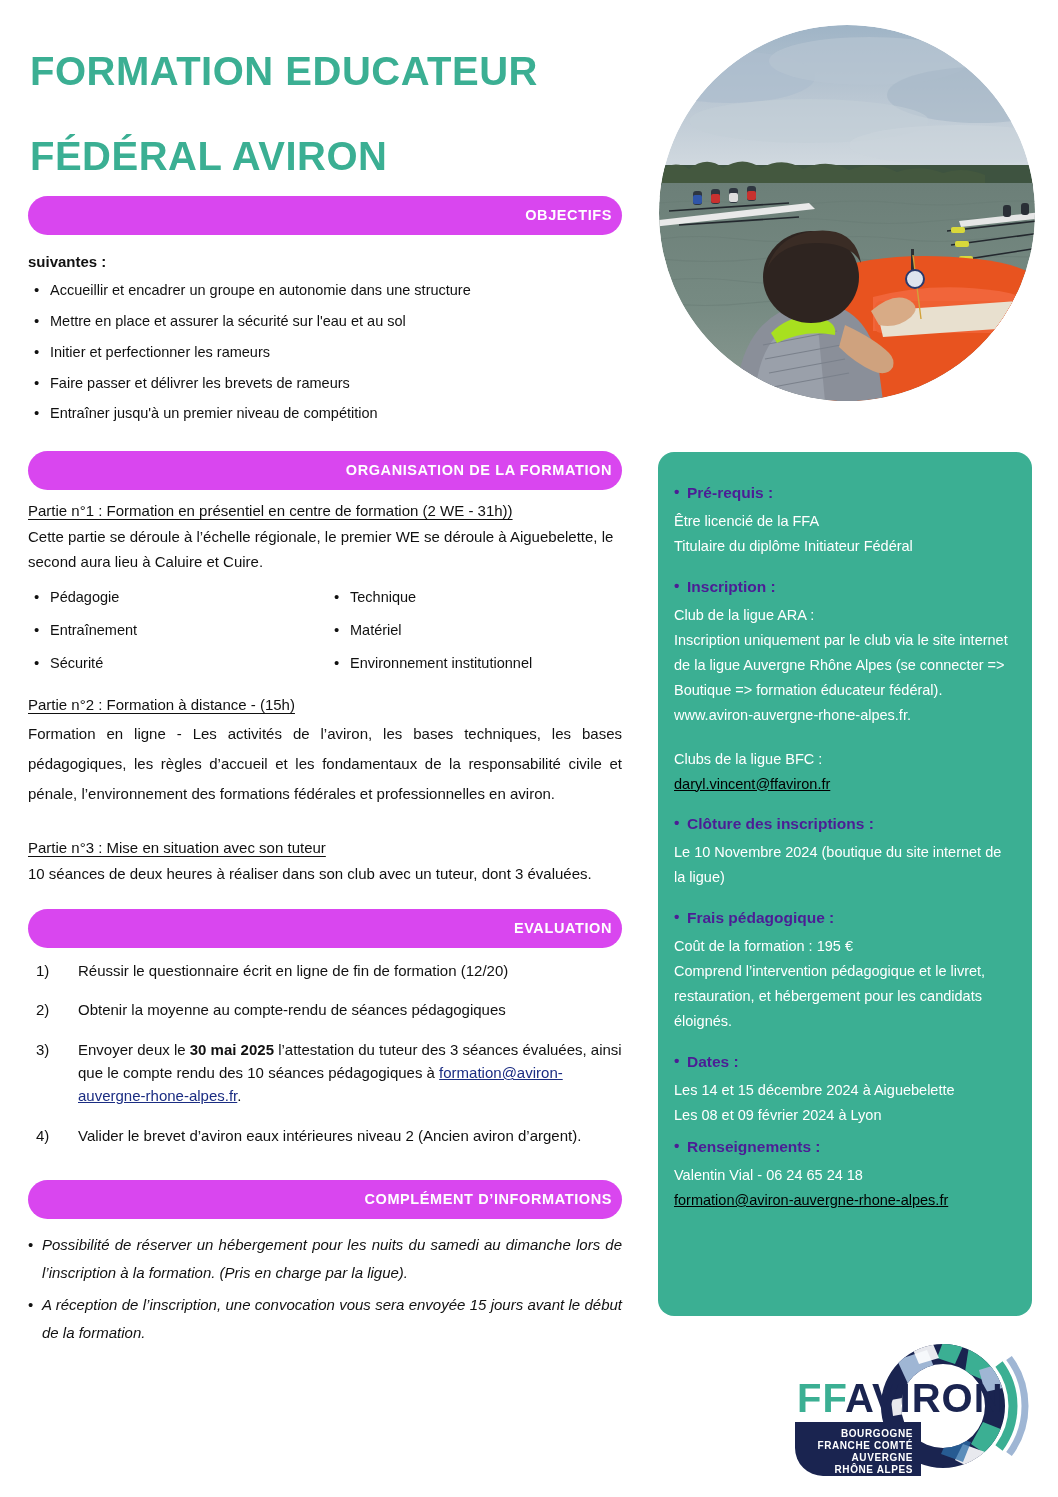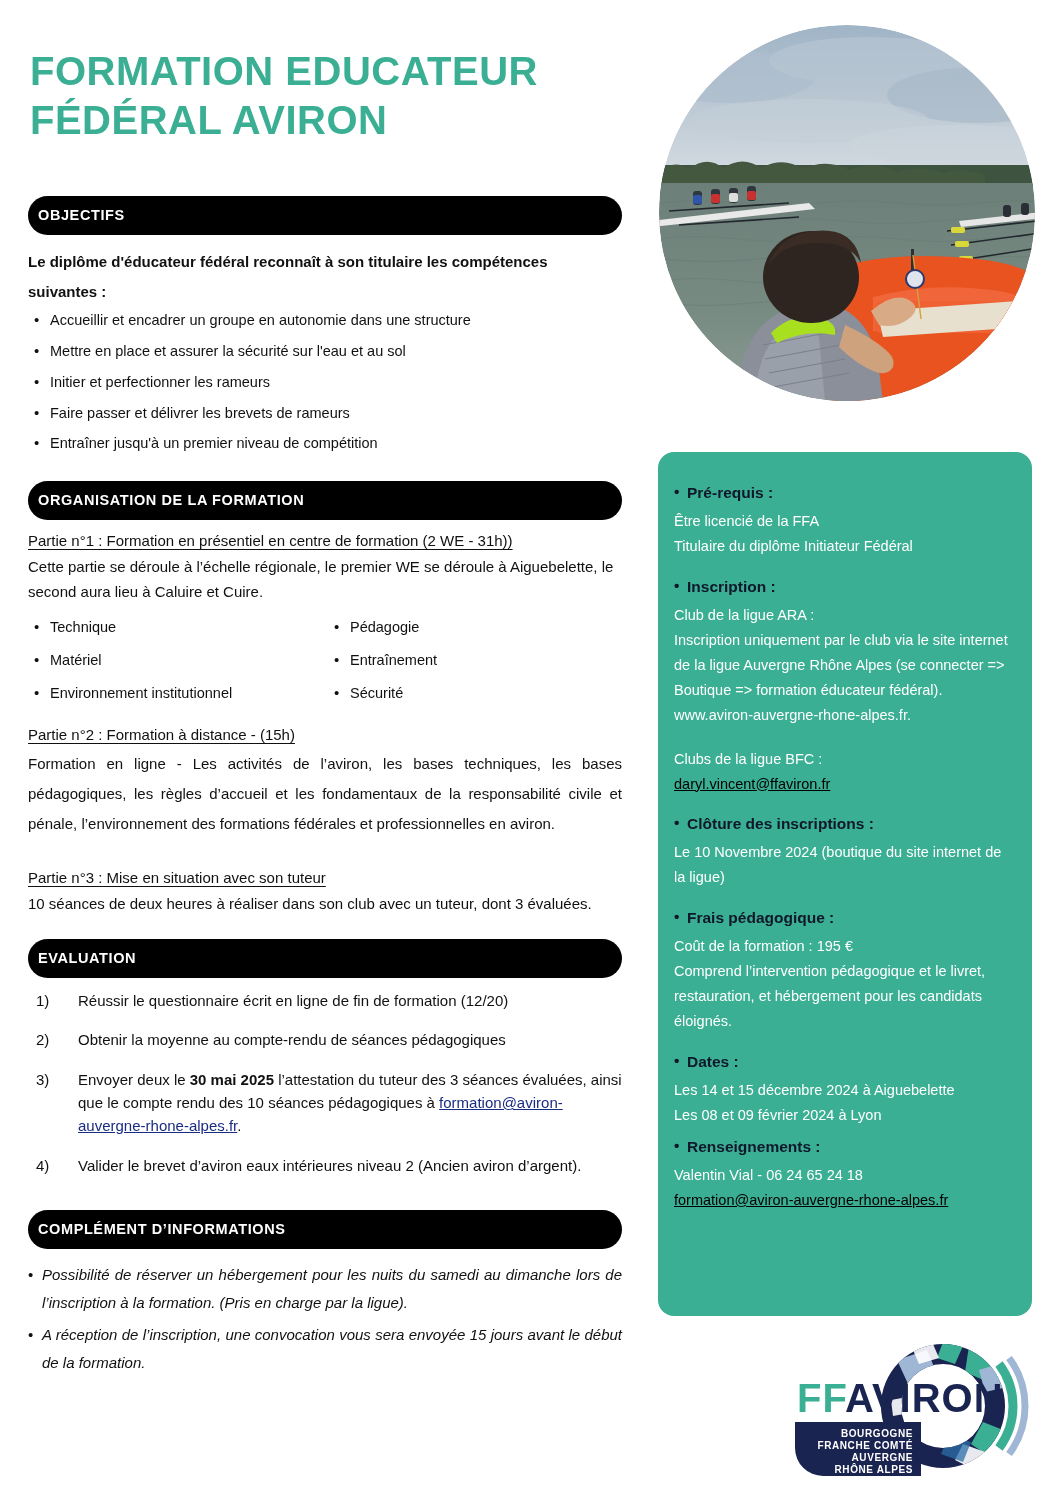--- a/index.html
+++ b/index.html
@@ -26,21 +26,21 @@
     left: 30px;
     top: 20px;
     width: 620px;
     font-size: 40px;
     line-height: 1.22;
     font-weight: 800;
     letter-spacing: 0.5px;
     color: #3BAF93;
     text-transform: uppercase;
   }
-  .title .l2 { display: block; }
+  .title .l2 { display: block; margin-top: 36px; }
 
   
   .hero-photo {
     position: absolute;
     left: 659px;
     top: 25px;
     width: 376px;
     height: 376px;
     border-radius: 50%;
     overflow: hidden;
@@ -48,24 +48,24 @@
   .hero-photo svg { display: block; width: 100%; height: 100%; }
 
   
   .left-col {
     position: absolute;
     left: 28px;
     top: 196px;
     width: 594px;
   }
   .banner {
-    background: #000000;
+    background: #d946ef;
     color: #ffffff;
     border-radius: 22px;
-    text-align: left;
+    text-align: right;
     font-weight: 700;
     font-size: 14.5px;
     letter-spacing: 0.6px;
     padding: 11px 10px 12px;
     margin-bottom: 12px;
   }
   .intro {
     font-weight: 700;
     font-size: 15px;
     line-height: 2.0;
@@ -173,21 +173,21 @@
     top: 452px;
     width: 374px;
     height: 864px;
     background: #3BAF93;
     border-radius: 16px;
     box-sizing: border-box;
     padding: 32px 20px 18px 16px;
     color: #ffffff;
   }
   .gp-head {
-    color: #0f172a;
+    color: #4c1d95;
     font-weight: 700;
     font-size: 15.5px;
     position: relative;
     padding-left: 13px;
     margin: 0 0 7px;
   }
   .gp-head::before {
     content: "•";
     position: absolute;
     left: 0;
@@ -329,46 +329,45 @@
         <circle cx="330" cy="336" r="6" fill="#2e3238"></circle>
         <circle cx="356" cy="324" r="5" fill="#2e3238"></circle>
       </g>
     </svg>
   </div>
 
   <div class="left-col">
 
     <div class="banner">OBJECTIFS</div>
     <p class="intro">
-      <span>Le diplôme d'éducateur fédéral reconnaît à son titulaire les compétences</span>
       <span class="l2">suivantes :</span>
     </p>
     <ul class="dots">
       <li>Accueillir et encadrer un groupe en autonomie dans une structure</li>
       <li>Mettre en place et assurer la sécurité sur l'eau et au sol</li>
       <li>Initier et perfectionner les rameurs</li>
       <li>Faire passer et délivrer les brevets de rameurs</li>
       <li>Entraîner jusqu'à un premier niveau de compétition</li>
     </ul>
 
     <div class="gap-sm"></div>
 
     <div class="banner">ORGANISATION DE LA FORMATION</div>
     <div class="sub-underline">Partie n°1 : Formation en présentiel en centre de formation (2 WE - 31h))</div>
     <p class="para">Cette partie se déroule à l’échelle régionale, le premier WE se déroule à Aiguebelette, le second aura lieu à Caluire et Cuire.</p>
     <div class="two-col">
       <ul class="dots">
+        <li>Pédagogie</li>
+        <li>Entraînement</li>
+        <li>Sécurité</li>
+      </ul>
+      <ul class="dots">
         <li>Technique</li>
         <li>Matériel</li>
         <li>Environnement institutionnel</li>
-      </ul>
-      <ul class="dots">
-        <li>Pédagogie</li>
-        <li>Entraînement</li>
-        <li>Sécurité</li>
       </ul>
     </div>
 
     <div class="sub-underline">Partie n°2 : Formation à distance - (15h)</div>
     <p class="para justify">Formation en ligne - Les activités de l’aviron, les bases techniques, les bases pédagogiques, les règles d’accueil et les fondamentaux de la responsabilité civile et pénale, l’environnement des formations fédérales et professionnelles en aviron.</p>
 
     <div class="gap-md"></div>
 
     <div class="sub-underline">Partie n°3 : Mise en situation avec son tuteur</div>
     <p class="para">10 séances de deux heures à réaliser dans son club avec un tuteur, dont 3 évaluées.</p>

